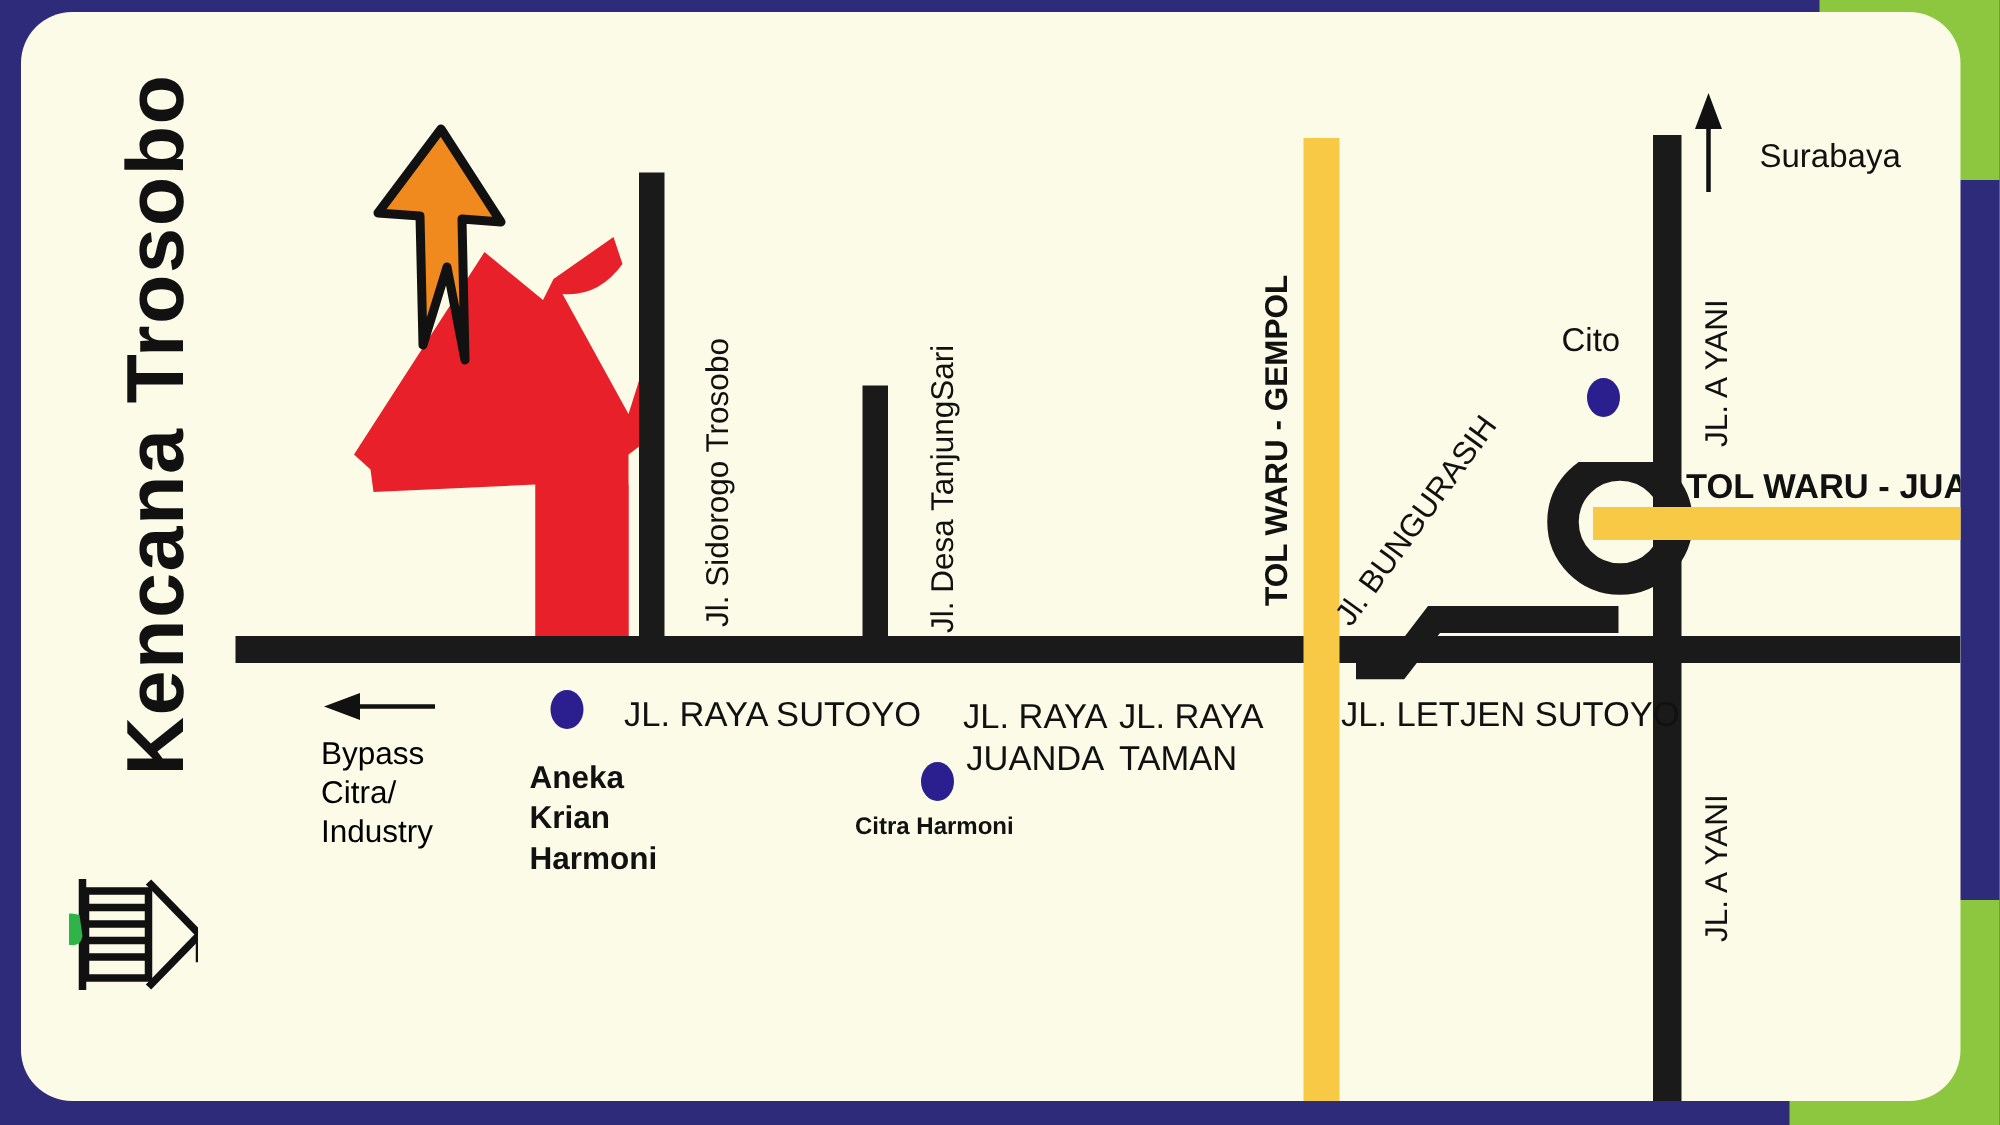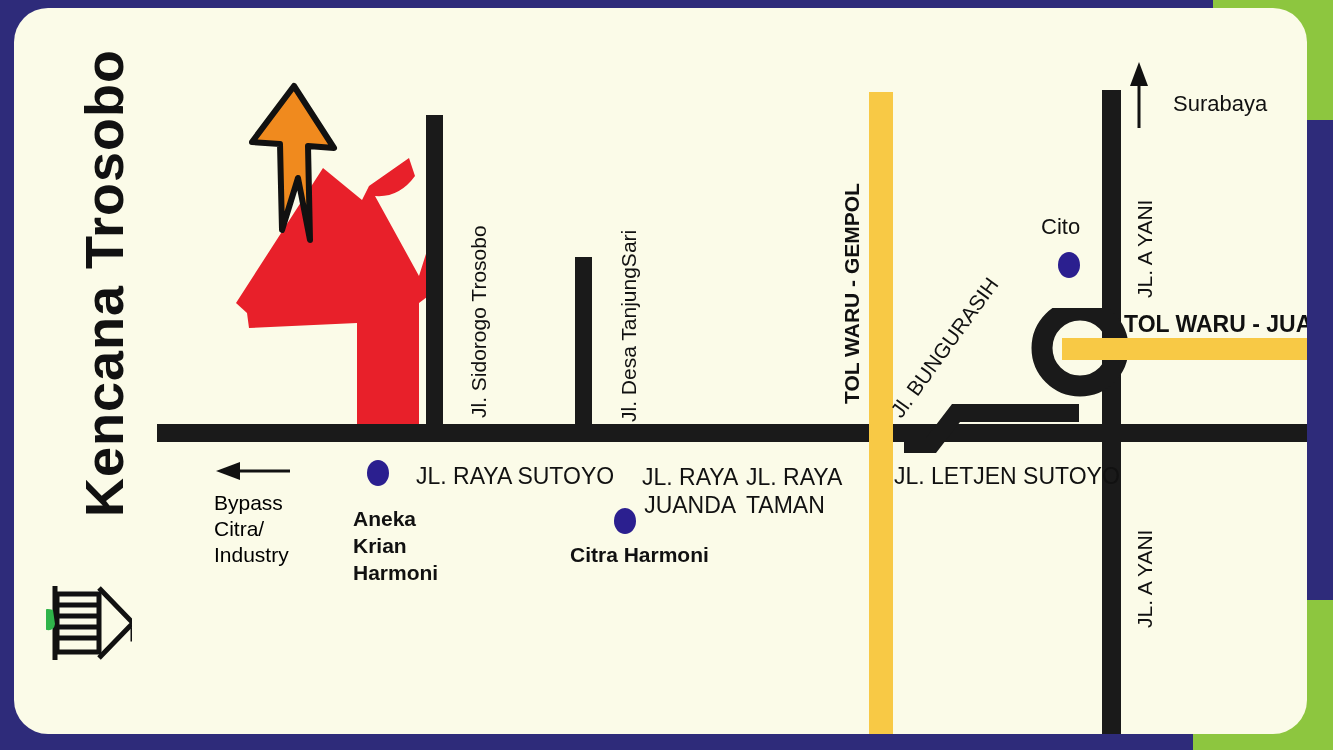--- a/index.html
+++ b/index.html
@@ -174,19 +174,19 @@
 
 
     <div class="dot" style="left:353px; top:452px;"></div>
     <div style="position:absolute;left:327px;top:497px;font-size:21px;font-weight:bold;color:#111;line-height:27px;margin-left:12px;">
       <div>Aneka</div>
       <div>Krian</div>
       <div>Harmoni</div>
     </div>
 
     <div class="dot" style="left:600px; top:500px;"></div>
-    <div style="position:absolute;left:556px;top:535px;font-size:21px;font-weight:bold;color:#111;">Citra Harmoni</div>
+    <div style="position:absolute;left:556px;top:535px;font-size:16px;font-weight:bold;color:#111;">Citra Harmoni</div>
 
     <div style="position:absolute;left:1027px;top:206px;font-size:22px;color:#111;">Cito</div>
     <div class="dot" style="left:1044px; top:244px;"></div>
 
   </div>
 </div>
 
 </body></html>

